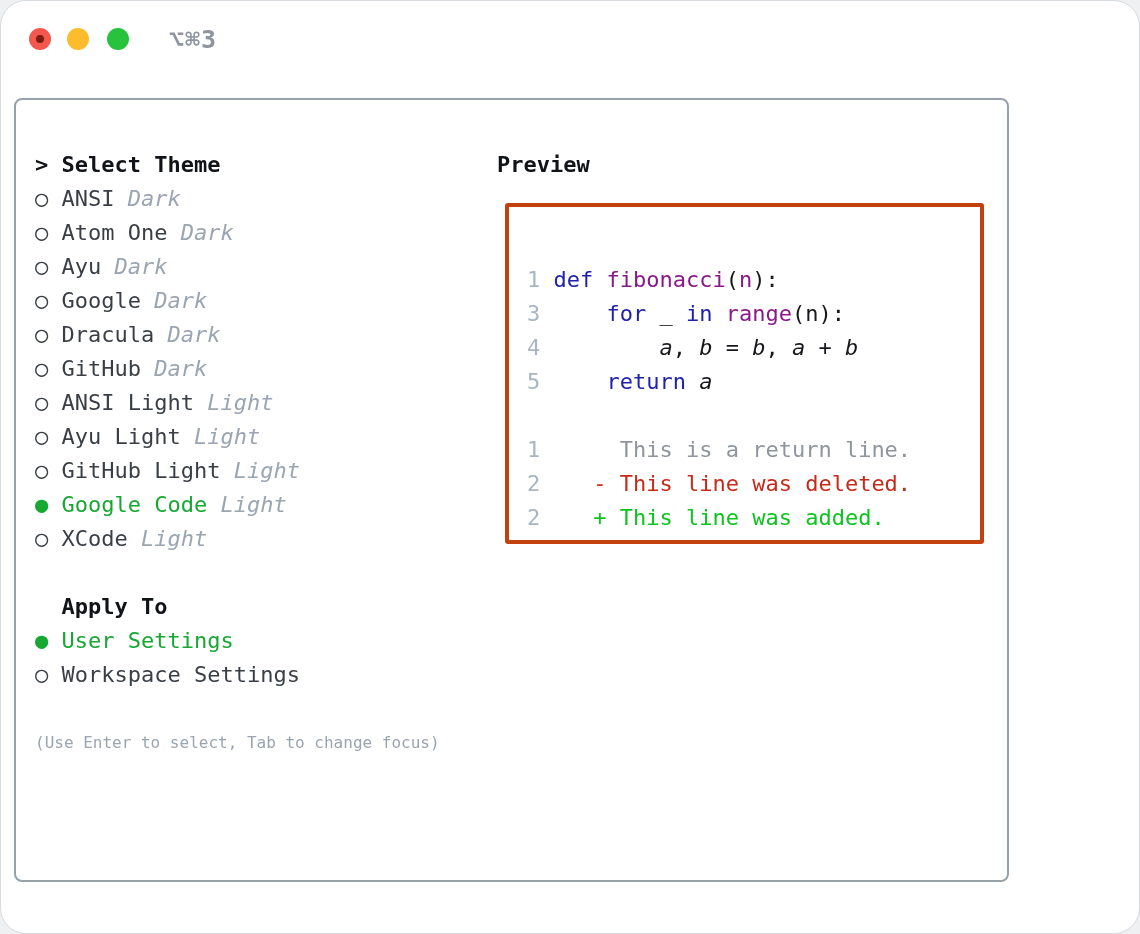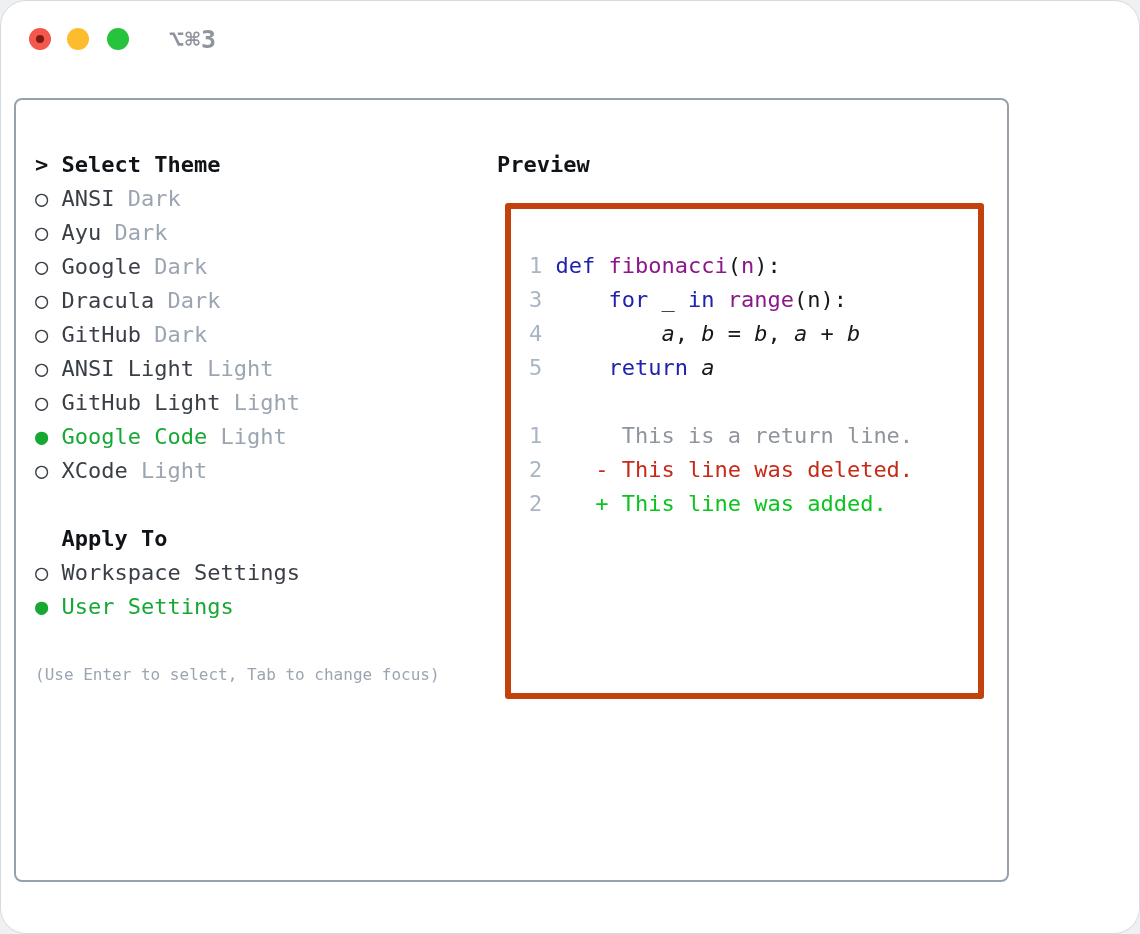--- a/index.html
+++ b/index.html
@@ -35,30 +35,30 @@
   }
   .line{height:34px;line-height:34px;font-size:22px;white-space:pre;color:var(--text);}
   .left-col{position:absolute;left:19px;top:48px;width:460px;}
   .right-col{position:absolute;left:481px;top:48px;width:500px;}
   .header-line{font-weight:bold;color:var(--heading);}
   .indent2{padding-left:2ch;}
   .bullet{color:var(--text);}
   .bullet.selected{color:var(--accent-green);}
   .iname{color:var(--text);}
   .iname.green{color:var(--accent-green);}
-  .ivariant{color:var(--muted);}
+  .ivariant{color:var(--muted);font-style:italic;}
   .hint{
     width:410px;font-size:16px;line-height:34px;color:var(--muted);
     white-space:normal;
   }
   
   .preview-box{
-    position:absolute;left:8px;top:55px;width:479px;height:496px;
-    border:6px solid #c2410c;border-radius:3px;background:#ffffff;
-    padding:40px 0 0 18px;overflow:hidden;
+    position:absolute;left:8px;top:55px;width:479px;height:341px;
+    border:4px solid #c2410c;border-radius:3px;background:#ffffff;
+    padding:56px 0 0 18px;overflow:hidden;
   }
   .ln{color:var(--ln);}
   .tk-kw{color:var(--kw);}
   .tk-fn{color:var(--fn);}
   .tk-nm{color:var(--nm);}
   .tk-vr{color:#17181c;font-style:italic;}
   .tk-pl{color:#17181c;}
   .diff-ctx{color:var(--ctx);}
   .diff-del{color:var(--deleted-red);}
   .diff-add{color:var(--added-green);}
@@ -77,37 +77,39 @@
     <span class="wtitle">⌥⌘3</span>
   </div>
 
   <div class="panel">
 
     <div class="left-col">
       <div class="line header-line"><span class="caret">&gt; </span><span>Select Theme</span></div>
 
       <div id="theme-items">
           <div class="line"><span class="bullet">○</span><span class="iname"> ANSI</span><span class="ivariant"> Dark</span></div>
+          <div class="line"><span class="bullet">○</span><span class="iname"> Atom One</span><span class="ivariant"> Dark</span></div>
           <div class="line"><span class="bullet">○</span><span class="iname"> Ayu</span><span class="ivariant"> Dark</span></div>
           <div class="line"><span class="bullet">○</span><span class="iname"> Google</span><span class="ivariant"> Dark</span></div>
           <div class="line"><span class="bullet">○</span><span class="iname"> Dracula</span><span class="ivariant"> Dark</span></div>
           <div class="line"><span class="bullet">○</span><span class="iname"> GitHub</span><span class="ivariant"> Dark</span></div>
           <div class="line"><span class="bullet">○</span><span class="iname"> ANSI Light</span><span class="ivariant"> Light</span></div>
+          <div class="line"><span class="bullet">○</span><span class="iname"> Ayu Light</span><span class="ivariant"> Light</span></div>
           <div class="line"><span class="bullet">○</span><span class="iname"> GitHub Light</span><span class="ivariant"> Light</span></div>
           <div class="line"><span class="bullet selected">●</span><span class="iname green"> Google Code</span><span class="ivariant"> Light</span></div>
           <div class="line"><span class="bullet">○</span><span class="iname"> XCode</span><span class="ivariant"> Light</span></div>
         </div>
 
       <div class="line"></div>
 
       <div class="line header-line indent2">Apply To</div>
 
       <div id="apply-items">
+          <div class="line"><span class="bullet selected">●</span><span class="iname green"> User Settings</span></div>
           <div class="line"><span class="bullet">○</span><span class="iname"> Workspace Settings</span></div>
-          <div class="line"><span class="bullet selected">●</span><span class="iname green"> User Settings</span></div>
         </div>
 
       <div class="line"></div>
 
       <div class="hint">(Use Enter to select, Tab to change focus)</div>
     </div>
 
     <div class="right-col">
       <div class="line header-line">Preview</div>
       <div class="preview-box">

